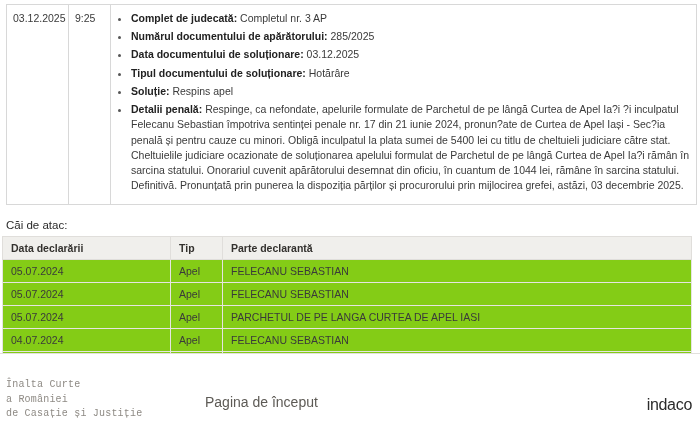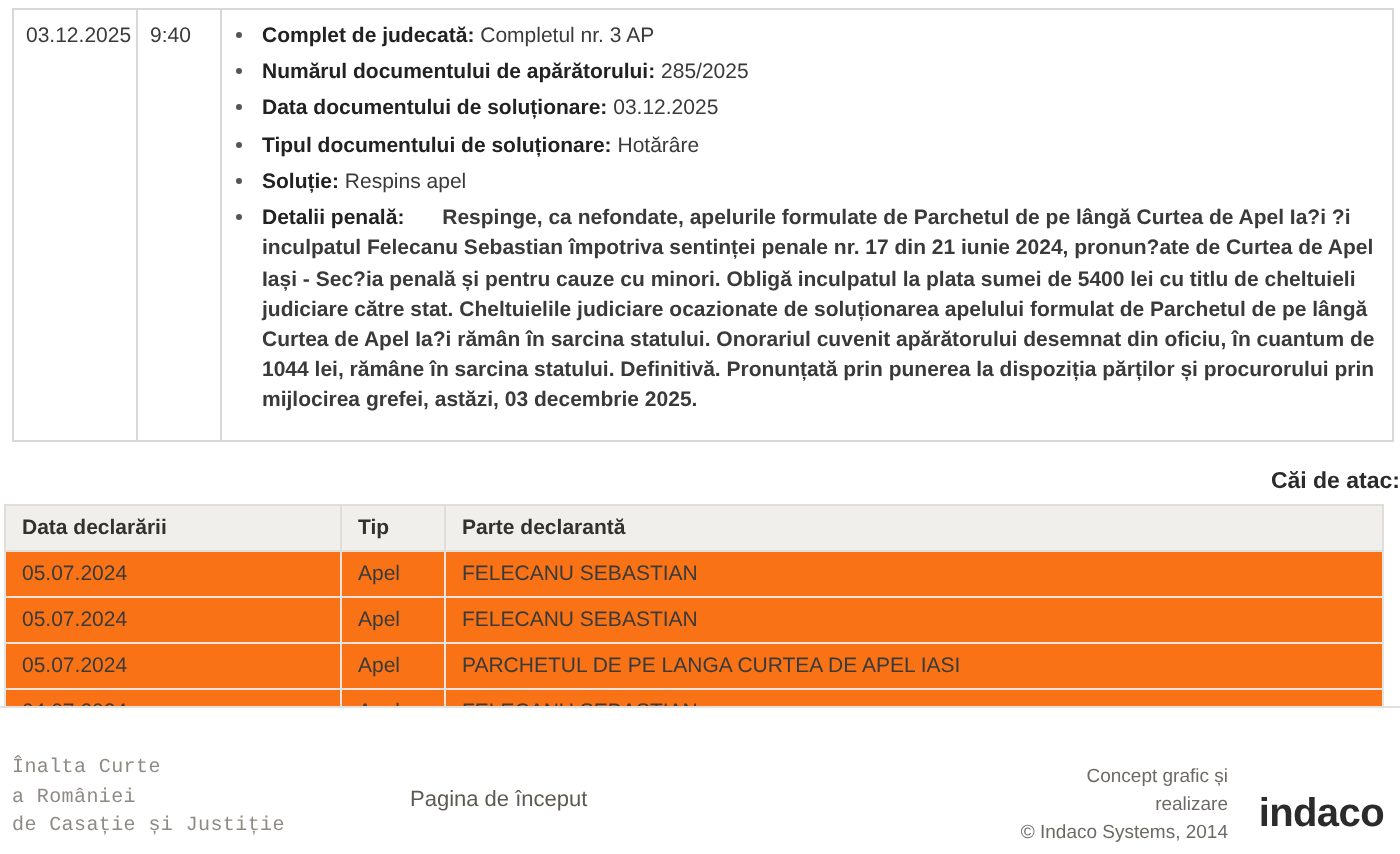--- a/index.html
+++ b/index.html
@@ -41,32 +41,30 @@
     margin: 0;
     padding: 0 0 0 14px;
   }
   ul.detail-list > li {
     margin: 0 0 3px 0;
   }
   ul.detail-list > li::marker { color: #555; }
   .lbl { font-weight: bold; color: #222; }
   .val { font-weight: normal; }
   .detail-para {
-    margin: 16px;
+    margin: 0;
     text-align: justify;
-    font-weight: bold;
   }
 
   
   .section-title {
     margin: 14px 0 5px 6px;
     font-size: 11.5px;
-    font-weight: bold;
+    font-weight: normal;
     color: #2b2b2b;
-    text-align: right;
   }
   .appeals-table {
     border-collapse: collapse;
     width: 690px;
     margin-left: 2px;
     table-layout: fixed;
   }
   .appeals-table th {
     background: #f0efec;
     border: 1px solid #e0dedb;
@@ -74,21 +72,21 @@
     font-size: 10.5px;
     font-weight: bold;
     color: #33312e;
     padding: 5px 8px;
   }
   .appeals-table td {
     border: 1px solid #e6e4e1;
     font-size: 10.5px;
     color: #3a3a3a;
     padding: 5px 8px;
-    background: #f97316;
+    background: #84cc16;
   }
   .ap-c1 { width: 168px; }
   .ap-c2 { width: 52px; }
   .ap-c3 { width: auto; }
 
   
   .footer {
     position: absolute;
     left: 0; right: 0;
     bottom: 0;
@@ -107,52 +105,52 @@
     font-family: Liberation Mono, monospace;
     font-size: 10px;
     line-height: 1.45;
     color: #8e8a84;
     letter-spacing: 0.2px;
   }
   .brand div { white-space: nowrap; }
   .footer-link {
     position: absolute;
     left: 205px; top: 40px;
-    font-size: 11px;
+    font-size: 14px;
     color: #5d5a55;
     text-decoration: none;
   }
   .credit {
     position: absolute;
     right: 86px; top: 28px;
     width: 190px;
     text-align: right;
     font-size: 9.5px;
     line-height: 1.45;
     color: #6d6a65;
   }
   .logo {
     position: absolute;
     right: 8px; top: 42px;
-    font-size: 20px;
-    font-weight: bold;
+    font-size: 16px;
+    font-weight: normal;
     color: #2b2b2b;
     letter-spacing: -0.3px;
   }
 </style>
 </head>
 <body>
 
 <div class="page">
 
   <table class="detail-table">
     <tbody>
       <tr>
         <td class="col-date">03.12.2025</td>
-        <td class="col-time">9:40</td>
+        <td class="col-time">9:25</td>
         <td class="col-body">
           <ul class="detail-list">
             <li>
               <span class="lbl">Complet de judecată:</span>
               <span class="val">Completul nr. 3 AP</span>
             </li>
             <li>
               <span class="lbl">Numărul documentului de apărătorului:</span>
               <span class="val">285/2025</span>
             </li>
@@ -220,23 +218,18 @@
   <div class="footer">
     <div class="footer-inner">
       <div class="brand">
         <div>Înalta Curte</div>
         <div>a României</div>
         <div>de Casație și Justiție</div>
       </div>
 
       <a class="footer-link" href="#">Pagina de început</a>
 
-      <div class="credit">
-        <div>Concept grafic și</div>
-        <div>realizare</div>
-        <div>© Indaco Systems, 2014</div>
-      </div>
 
       <div class="logo"><span>indaco</span></div>
     </div>
   </div>
 
 </div>
 
 </body></html>

